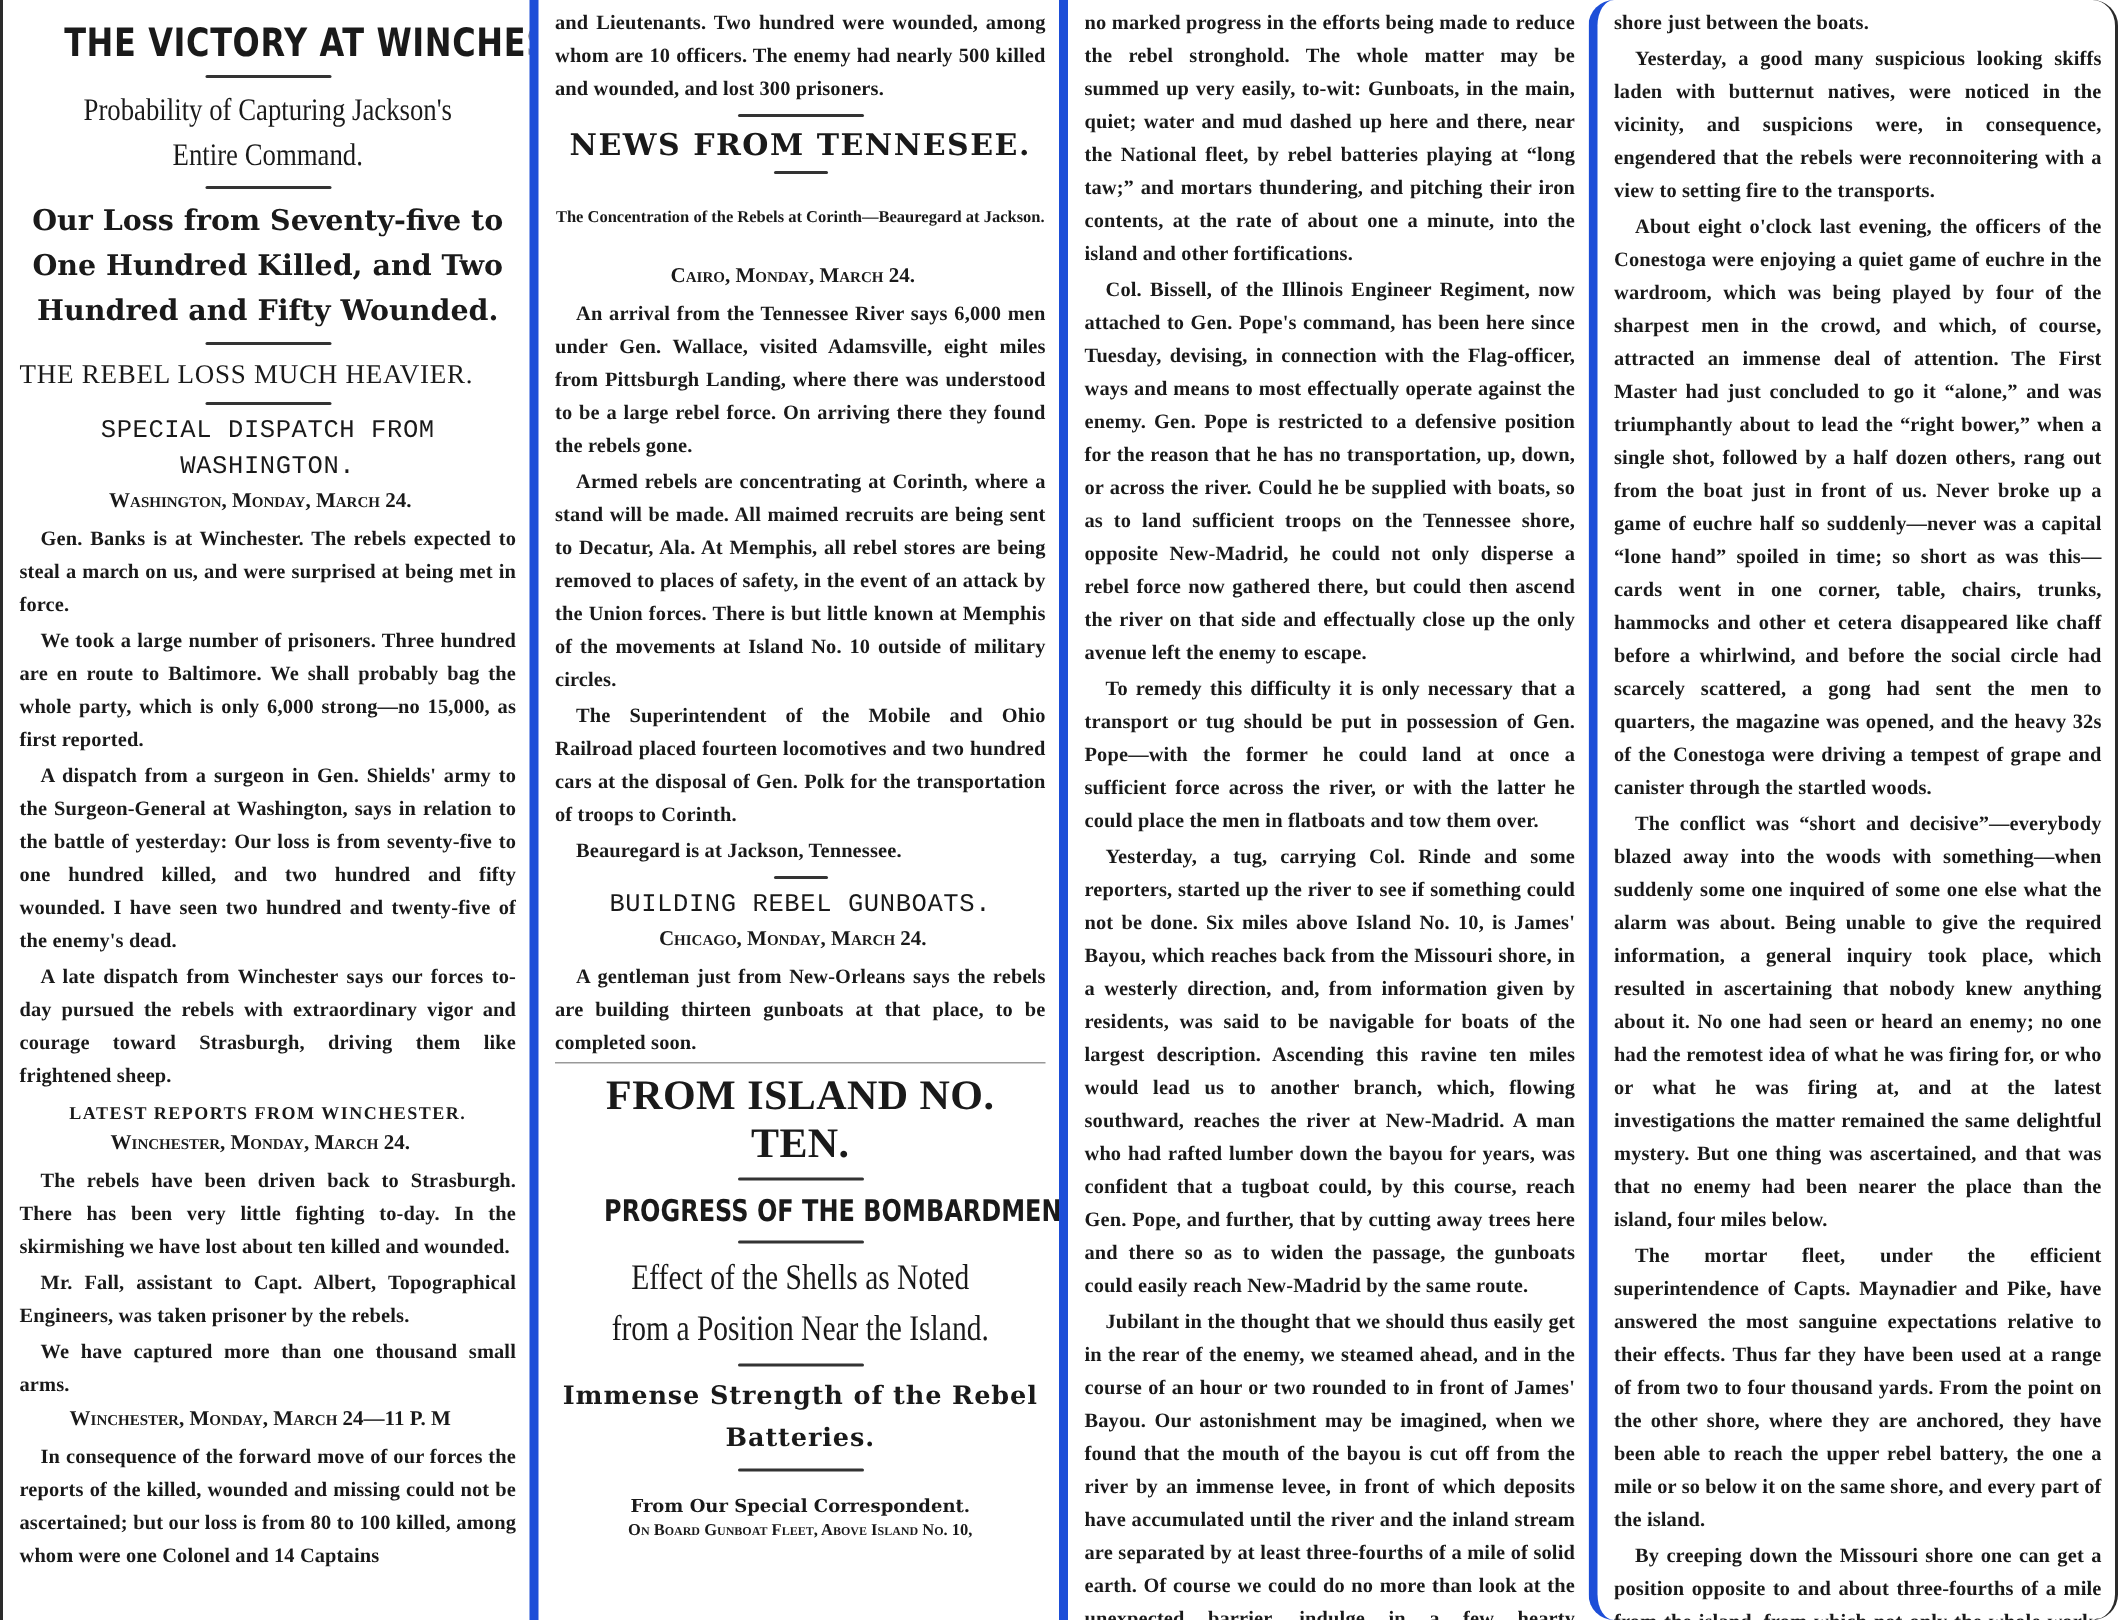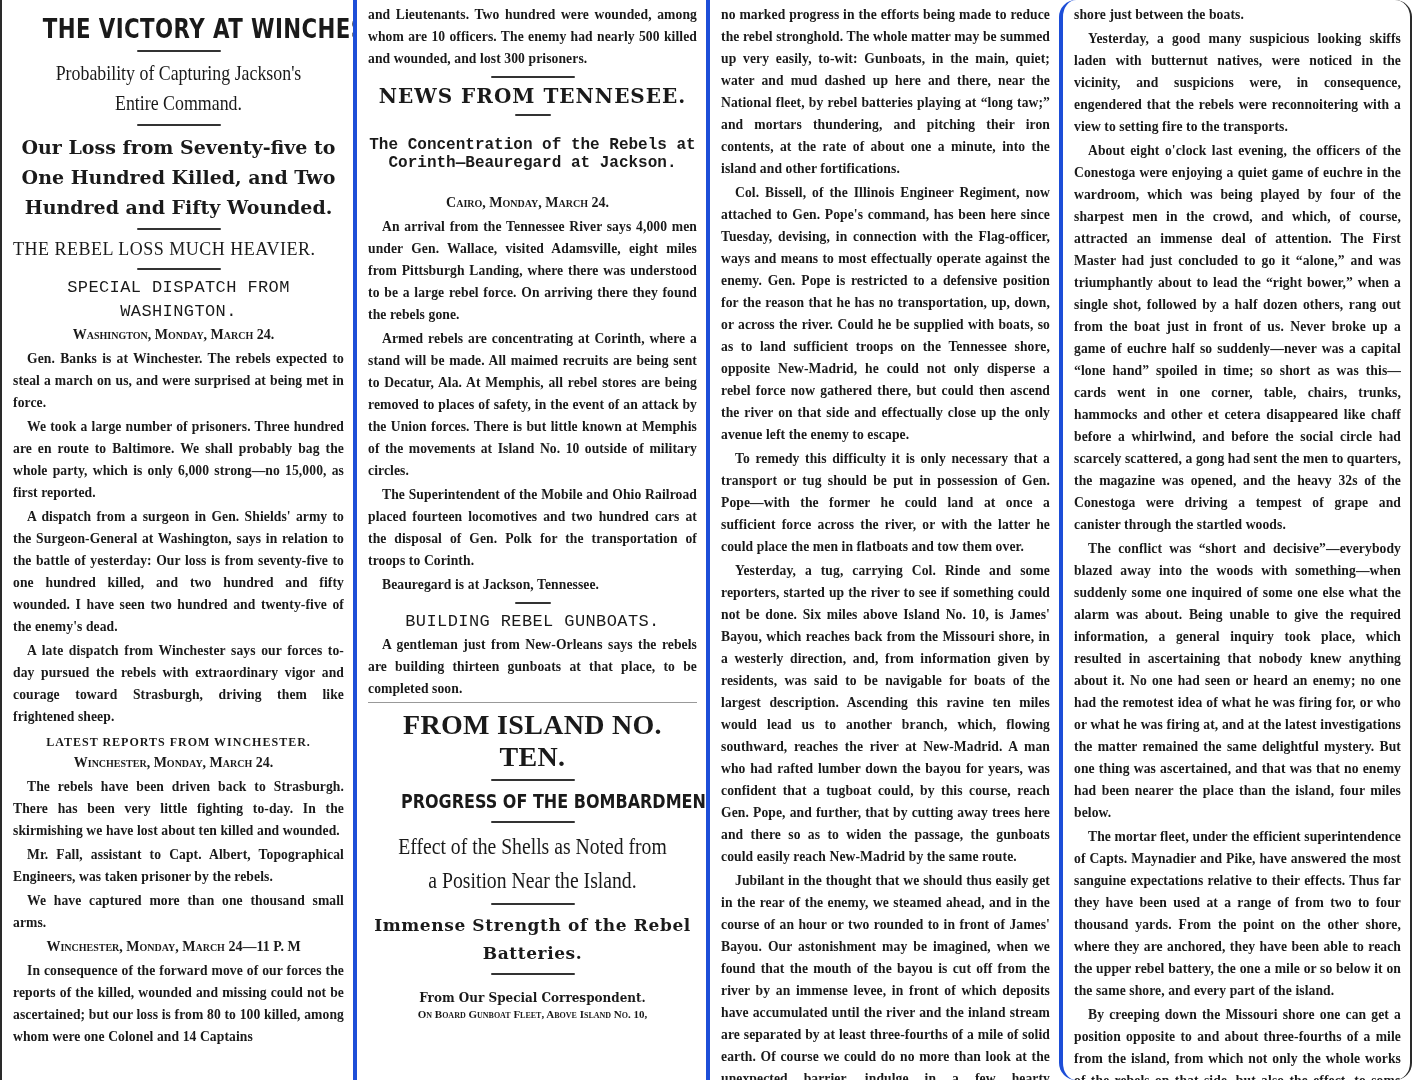--- a/index.html
+++ b/index.html
@@ -1,21 +1,21 @@
 <!DOCTYPE html>
 <html><head>
 <meta charset="utf-8">
 <style>
   html, body { margin: 0; padding: 0; background: #ffffff; }
   body { width: 1413px; height: 1080px; overflow: hidden; position: relative;
          font-family: "Liberation Serif", "DejaVu Serif", serif; color: #1a1a1a; }
   .page { position: absolute; inset: 0; display: flex; }
   .col { position: relative; width: 353px; height: 1080px; box-sizing: border-box;
          padding: 4px 9px 0 11px; overflow: hidden; }
-  .col + .col { border-left: 4px solid #1d4ed8; }
+  .col + .col { border-left: 6px solid #1d4ed8; }
   .col:last-child { border-right: 2px solid #2a2a2a; border-radius: 17px; }
   .col:first-child { border-left: 2px solid #2a2a2a; }
   .p { font-size: 13.6px; line-height: 22px; text-align: justify; margin: 0 0 2px 0;
        text-indent: 14px; font-weight: bold; letter-spacing: 0.1px; }
   .p.noindent { text-indent: 0; }
   .h-main { font-family: "DejaVu Sans", sans-serif; font-weight: bold; font-size: 26px;
             text-align: center; letter-spacing: 0.5px; margin: 10px 0 6px; line-height: 30px;
             transform: scaleX(0.82); transform-origin: center; white-space: nowrap; }
   .h-cond { font-family: "Liberation Serif", serif; font-size: 21px; text-align: center;
             line-height: 30px; margin: 4px 0; font-weight: normal; transform: scaleX(0.85); }
@@ -27,21 +27,21 @@
                line-height: 24px; margin: 4px 0 0; letter-spacing: 0.4px; }
   .h-small-caps { font-variant: small-caps; font-size: 12px; text-align: center;
                   font-weight: bold; letter-spacing: 1px; margin: 4px 0 0; line-height: 20px; }
   .dateline { text-align: center; font-size: 14px; font-weight: bold; line-height: 22px;
               margin: 0 0 2px; padding-right: 10px; }
   .dateline .sc { font-variant: small-caps; }
   .rule { width: 84px; height: 2px; background: #333; margin: 6px auto; border-radius: 1px; }
   .rule.short { width: 36px; }
   .h-news { font-family: "DejaVu Serif", serif; font-weight: bold; font-size: 20px;
             text-align: center; margin: 6px 0 4px; letter-spacing: 1px; }
-  .h-sub { font-family: Liberation Mono, monospace; font-weight: bold; font-size: 16px;
+  .h-sub { font-family: Liberation Serif, serif; font-weight: bold; font-size: 11px;
            text-align: center; line-height: 18px; margin: 20px 0; }
   .h-island { font-family: "Liberation Serif", serif; font-weight: bold; font-size: 28px;
               text-align: center; margin: 6px 0; letter-spacing: 0.3px; }
   .h-prog { font-family: "DejaVu Sans", sans-serif; font-weight: bold; font-size: 20px;
             text-align: center; margin: 8px 0; transform: scaleX(0.8); white-space: nowrap; }
   .h-effect { font-family: "Liberation Serif", serif; font-size: 24px; text-align: center;
               line-height: 34px; margin: 6px 0; transform: scaleX(0.82); }
   .h-immense { font-family: "DejaVu Serif", serif; font-weight: bold; font-size: 17px;
                text-align: center; line-height: 28px; margin: 6px 0; letter-spacing: 0.6px; }
   .byline { font-family: "DejaVu Serif", serif; font-weight: bold; font-size: 12px;
@@ -79,26 +79,27 @@
     <p class="p">In consequence of the forward move of our forces the reports of the killed, wounded and missing could not be ascertained; but our loss is from 80 to 100 killed, among whom were one Colonel and 14 Captains</p>
   </div>
 
   <div class="col">
     <p class="p noindent">and Lieutenants. Two hundred were wounded, among whom are 10 officers. The enemy had nearly 500 killed and wounded, and lost 300 prisoners.</p>
     <div class="rule"></div>
     <div class="h-news">NEWS FROM TENNESEE.</div>
     <div class="rule short"></div>
     <div class="h-sub">The Concentration of the Rebels at Corinth—Beauregard at Jackson.</div>
     <div class="dateline"><span class="sc">Cairo, Monday, March 24.</span></div>
-    <p class="p">An arrival from the Tennessee River says 4,000 men under Gen. Wallace, visited Adamsville, eight miles from Pittsburgh Landing, where there was understood to be a large rebel force. On arriving there they found the rebels gone.</p>
+    <p class="p">An arrival from the Tennessee River says 6,000 men under Gen. Wallace, visited Adamsville, eight miles from Pittsburgh Landing, where there was understood to be a large rebel force. On arriving there they found the rebels gone.</p>
     <p class="p">Armed rebels are concentrating at Corinth, where a stand will be made. All maimed recruits are being sent to Decatur, Ala. At Memphis, all rebel stores are being removed to places of safety, in the event of an attack by the Union forces. There is but little known at Memphis of the movements at Island No. 10 outside of military circles.</p>
     <p class="p">The Superintendent of the Mobile and Ohio Railroad placed fourteen locomotives and two hundred cars at the disposal of Gen. Polk for the transportation of troops to Corinth.</p>
     <p class="p">Beauregard is at Jackson, Tennessee.</p>
     <div class="rule short"></div>
     <div class="h-section">BUILDING REBEL GUNBOATS.</div>
+    <div class="dateline"><span class="sc">Chicago, Monday, March 24.</span></div>
     <p class="p">A gentleman just from New-Orleans says the rebels are building thirteen gunboats at that place, to be completed soon.</p>
     <div class="divider-box"></div>
     <div class="h-island">FROM ISLAND NO. TEN.</div>
     <div class="rule"></div>
     <div class="h-prog">PROGRESS OF THE BOMBARDMENT.</div>
     <div class="rule"></div>
     <div class="h-effect">Effect of the Shells as Noted from a Position Near the Island.</div>
     <div class="rule"></div>
     <div class="h-immense">Immense Strength of the Rebel Batteries.</div>
     <div class="rule"></div>

